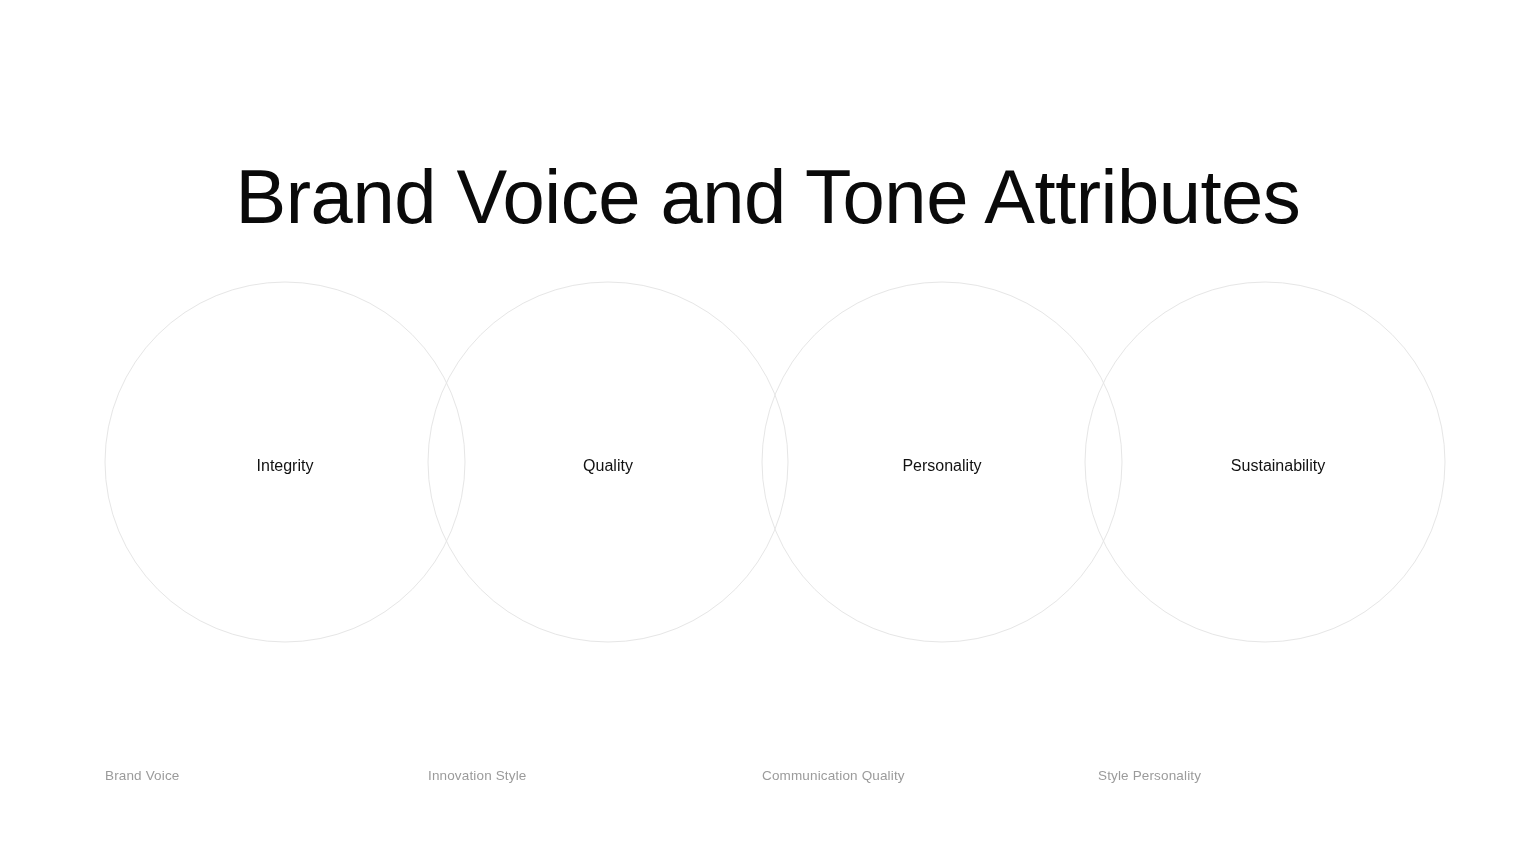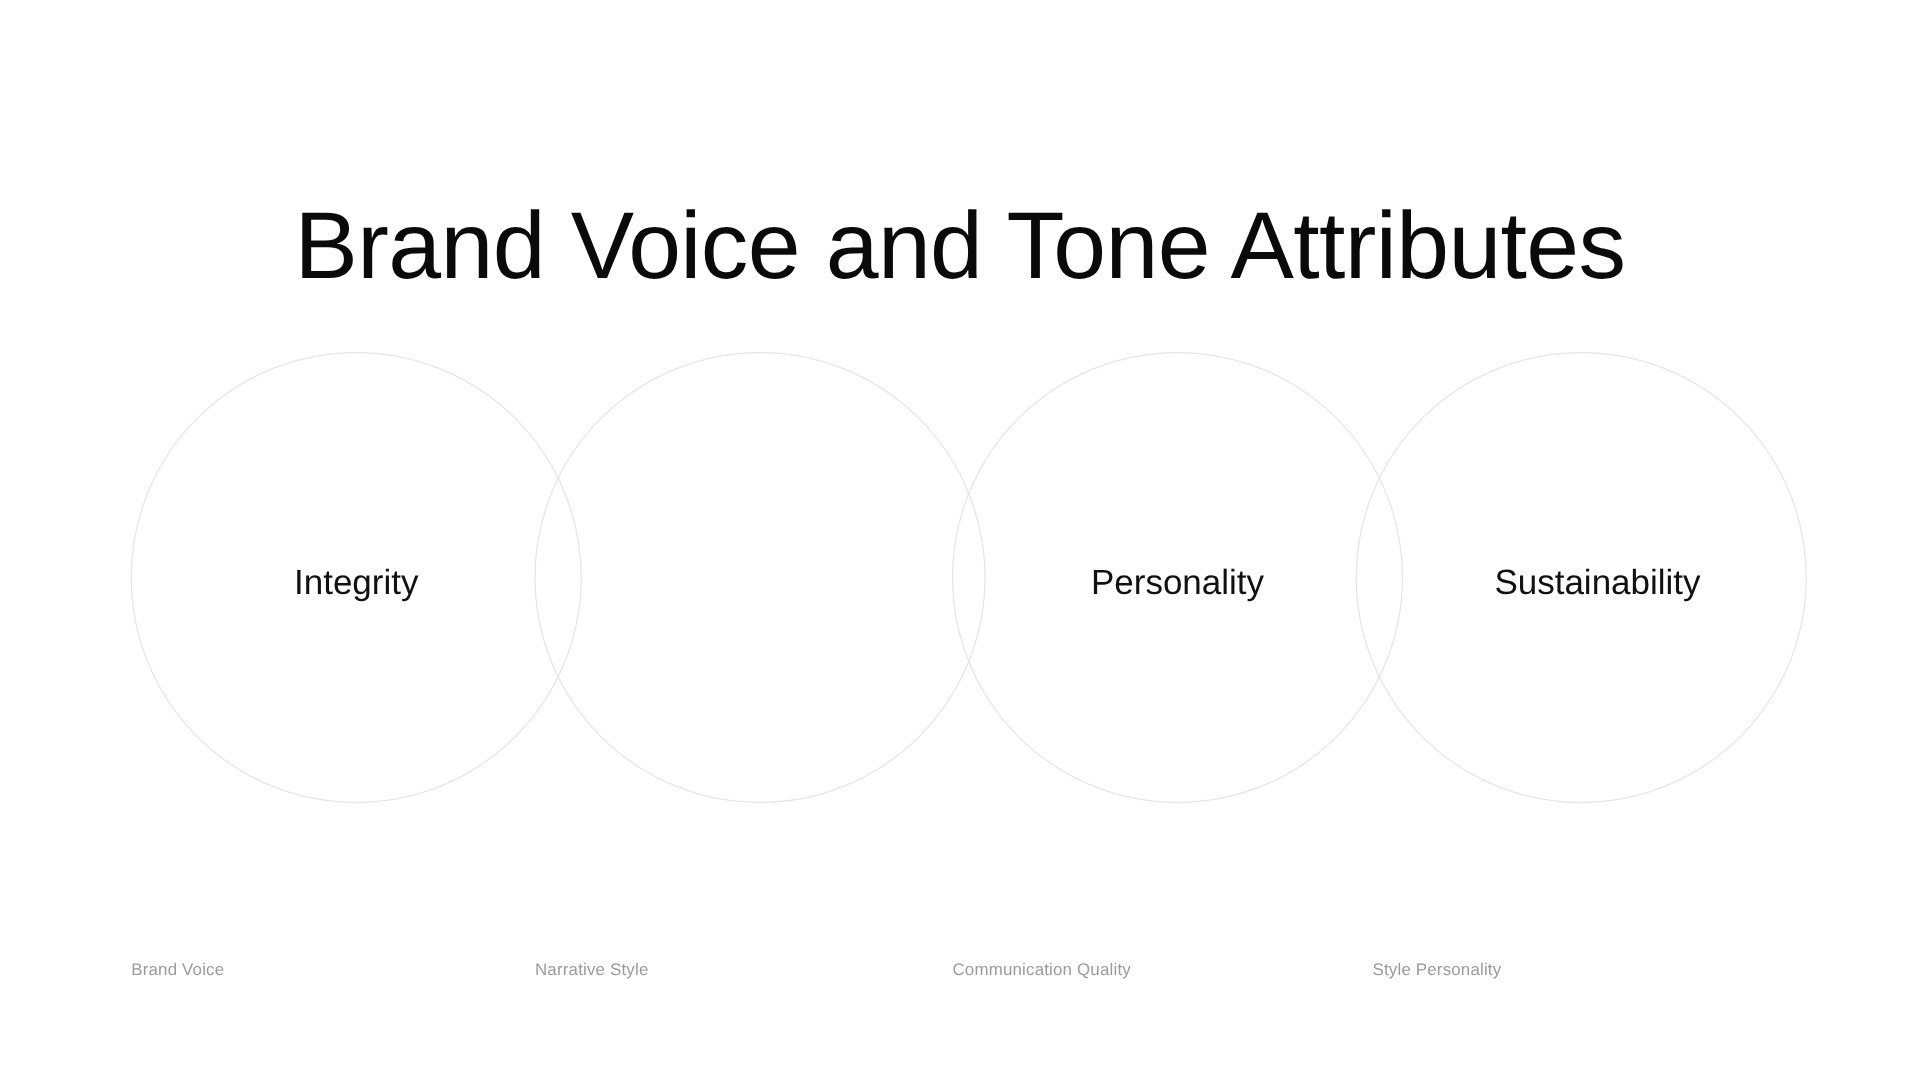--- a/index.html
+++ b/index.html
@@ -56,21 +56,21 @@
     stroke: #e6e6e6;
     stroke-width: 1;
   }
 
   
   .attr-label {
     position: absolute;
     top: 448px;
     width: 360px;
     text-align: center;
-    font-size: 28px;
+    font-size: 16px;
     font-weight: 400;
     color: #111111;
     line-height: 36px;
     white-space: nowrap;
   }
 
   
   .attr-caption {
     position: absolute;
     top: 766px;
@@ -99,21 +99,22 @@
   <div id="venn-layer">
     <svg viewBox="0 0 1536 863" xmlns="http://www.w3.org/2000/svg">
       <circle class="venn-circle" cx="285" cy="462" r="180"></circle>
       <circle class="venn-circle" cx="608" cy="462" r="180"></circle>
       <circle class="venn-circle" cx="942" cy="462" r="180"></circle>
       <circle class="venn-circle" cx="1265" cy="462" r="180"></circle>
     </svg>
   </div>
 
   <div class="attr-label col-0">Integrity</div>
+  <div class="attr-label col-1">Quality</div>
   <div class="attr-label col-2">Personality</div>
   <div class="attr-label col-3">Sustainability</div>
 
   <div class="attr-caption col-0">Brand Voice</div>
-  <div class="attr-caption col-1">Narrative Style</div>
+  <div class="attr-caption col-1">Innovation Style</div>
   <div class="attr-caption col-2">Communication Quality</div>
   <div class="attr-caption col-3">Style Personality</div>
 
 </div>
 
 </body></html>

